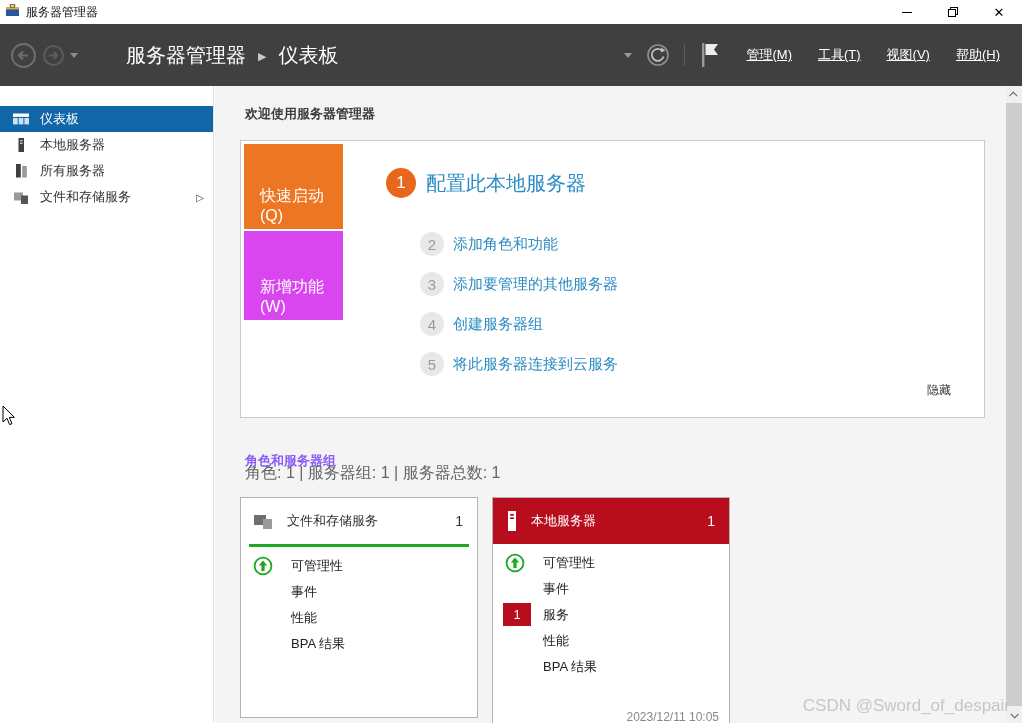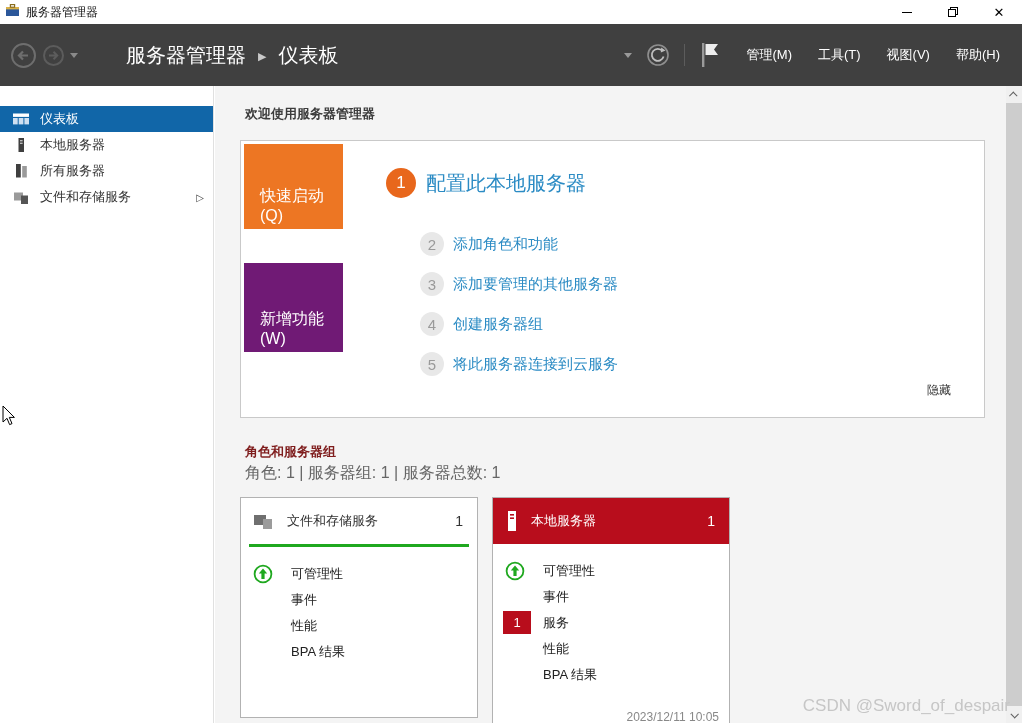--- a/index.html
+++ b/index.html
@@ -19,21 +19,21 @@
   
   .appheader { position:absolute; top:24px; left:0; right:0; height:62px; background:#404040;
                display:flex; align-items:center; color:#fff; }
   .nav-group { display:flex; align-items:center; gap:5px; margin-left:10px; }
   .caret-down { width:0; height:0; border-left:4px solid transparent; border-right:4px solid transparent;
                 border-top:5px solid #8a8a8a; }
   .breadcrumb { margin-left:48px; font-size:20px; font-weight:300; color:#fff; display:flex; align-items:center; }
   .crumb-sep { font-size:11px; color:#c9c9c9; margin:2px 12px 0 12px; }
   .header-right { margin-left:auto; display:flex; align-items:center; padding-right:22px; }
   .hdr-sep { width:1px; height:22px; background:#5c5c5c; margin:0 14px; }
-  .menu-list { display:flex; align-items:center; gap:26px; margin-left:26px; }
+  .menu-list { display:flex; align-items:center; gap:26px; margin-left:26px;text-decoration:underline; }
   .menu-item { font-size:13px; color:#fff; cursor:default; }
   .icon-btn { display:flex; align-items:center; justify-content:center; }
 
   
   .sidebar { position:absolute; top:86px; left:0; width:214px; bottom:0; background:#fff;
              border-right:1px solid #e0e0e0; padding-top:20px; }
   .side-item { height:26px; display:flex; align-items:center; gap:11px; padding-left:13px;
                font-size:13px; color:#333; cursor:default; }
   .side-item.selected { background:#1166a8; color:#fff; }
   .side-expand { margin-left:auto; margin-right:9px; font-size:10px; color:#444; }
@@ -41,48 +41,48 @@
   .content { position:absolute; top:86px; left:215px; right:16px; bottom:0; background:#f4f4f4; overflow:hidden; }
 
   .welcome-heading { position:absolute; left:30px; top:19px; font-size:13px; font-weight:bold; color:#3c3c3c; }
 
   
   .welcome-tile { position:absolute; left:25px; top:54px; width:745px; height:278px;
                   background:#fff; border:1px solid #c9c9c9; }
   .qcol { position:absolute; left:3px; top:3px; width:99px; height:270px; display:flex; flex-direction:column; }
   .qblock { position:relative; cursor:pointer; }
   .qblock.b1 { height:85px; background:#ed7623; margin-bottom:2px; }
-  .qblock.b2 { height:89px; background:#701a75; margin-bottom:2px;margin-top:32px; }
+  .qblock.b2 { height:89px; background:#d946ef; margin-bottom:2px; }
   .qblock.b3 { flex:1; background:#f8b455; }
   .qlabel { position:absolute; left:16px; bottom:4px; font-size:16px; color:#fff; }
 
   .step { position:absolute; display:flex; align-items:center; cursor:pointer; }
   .step-circle { border-radius:50%; display:flex; align-items:center; justify-content:center; flex:none; }
   .step.first .step-circle { width:30px; height:30px; background:#e8671c; color:#fff; font-size:17px; }
   .step.rest  .step-circle { width:24px; height:24px; background:#e8e8e8; color:#9a9a9a; font-size:15px; }
   .step-label { color:#2b8bc4; }
   .step.first .step-label { font-size:20px; margin-left:10px; }
   .step.rest  .step-label { font-size:15px; margin-left:9px; }
   .hide-link { position:absolute; right:33px; top:241px; font-size:12px; color:#333; cursor:pointer; }
 
   
-  .roles-heading { position:absolute; left:30px; top:357px; font-size:13px; font-weight:bold; color:#7f1d1d; }
+  .roles-heading { position:absolute; left:30px; top:366px; font-size:13px; font-weight:bold; color:#8b5cf6; }
   .roles-summary { position:absolute; left:30px; top:377px; font-size:16px; color:#666; }
 
   .tile { position:absolute; top:411px; width:238px; background:#fff; border:1px solid #b2b2b2; }
   .tile1 { left:25px; height:221px; }
   .tile2 { left:277px; height:240px; }
   .tile-header { height:46px; display:flex; align-items:center; padding:0 12px; gap:12px; }
   .tile2 .tile-header { background:#b80d1c; }
   .tile-title { font-size:13px; color:#333; }
   .tile2 .tile-title { color:#fff; }
   .tile-count { margin-left:auto; font-size:14px; color:#333; padding-right:2px; }
   .tile2 .tile-count { color:#fff; }
   .tile-rule { height:3px; background:#1fa81f; margin:0 8px; }
-  .tile-rows { padding-top:14px; }
+  .tile-rows { padding-top:6px; }
   .tile-row { position:relative; height:26px; display:flex; align-items:center; padding-left:50px;
               font-size:13px; color:#222; cursor:pointer; }
   .row-icon { position:absolute; left:12px; top:3px; }
   .row-badge { position:absolute; left:10px; top:1px; width:28px; height:23px; background:#b80d1c;
                color:#fff; font-size:13px; display:flex; align-items:center; justify-content:center; }
   .tile-timestamp { position:absolute; right:10px; top:212px; font-size:12px; color:#888; }
 
   
   .scrollbar { position:absolute; top:86px; right:0; width:16px; bottom:0; background:#f0f0f0; }
   .sb-btn { position:absolute; left:0; width:16px; height:17px; background:#f0f0f0;

